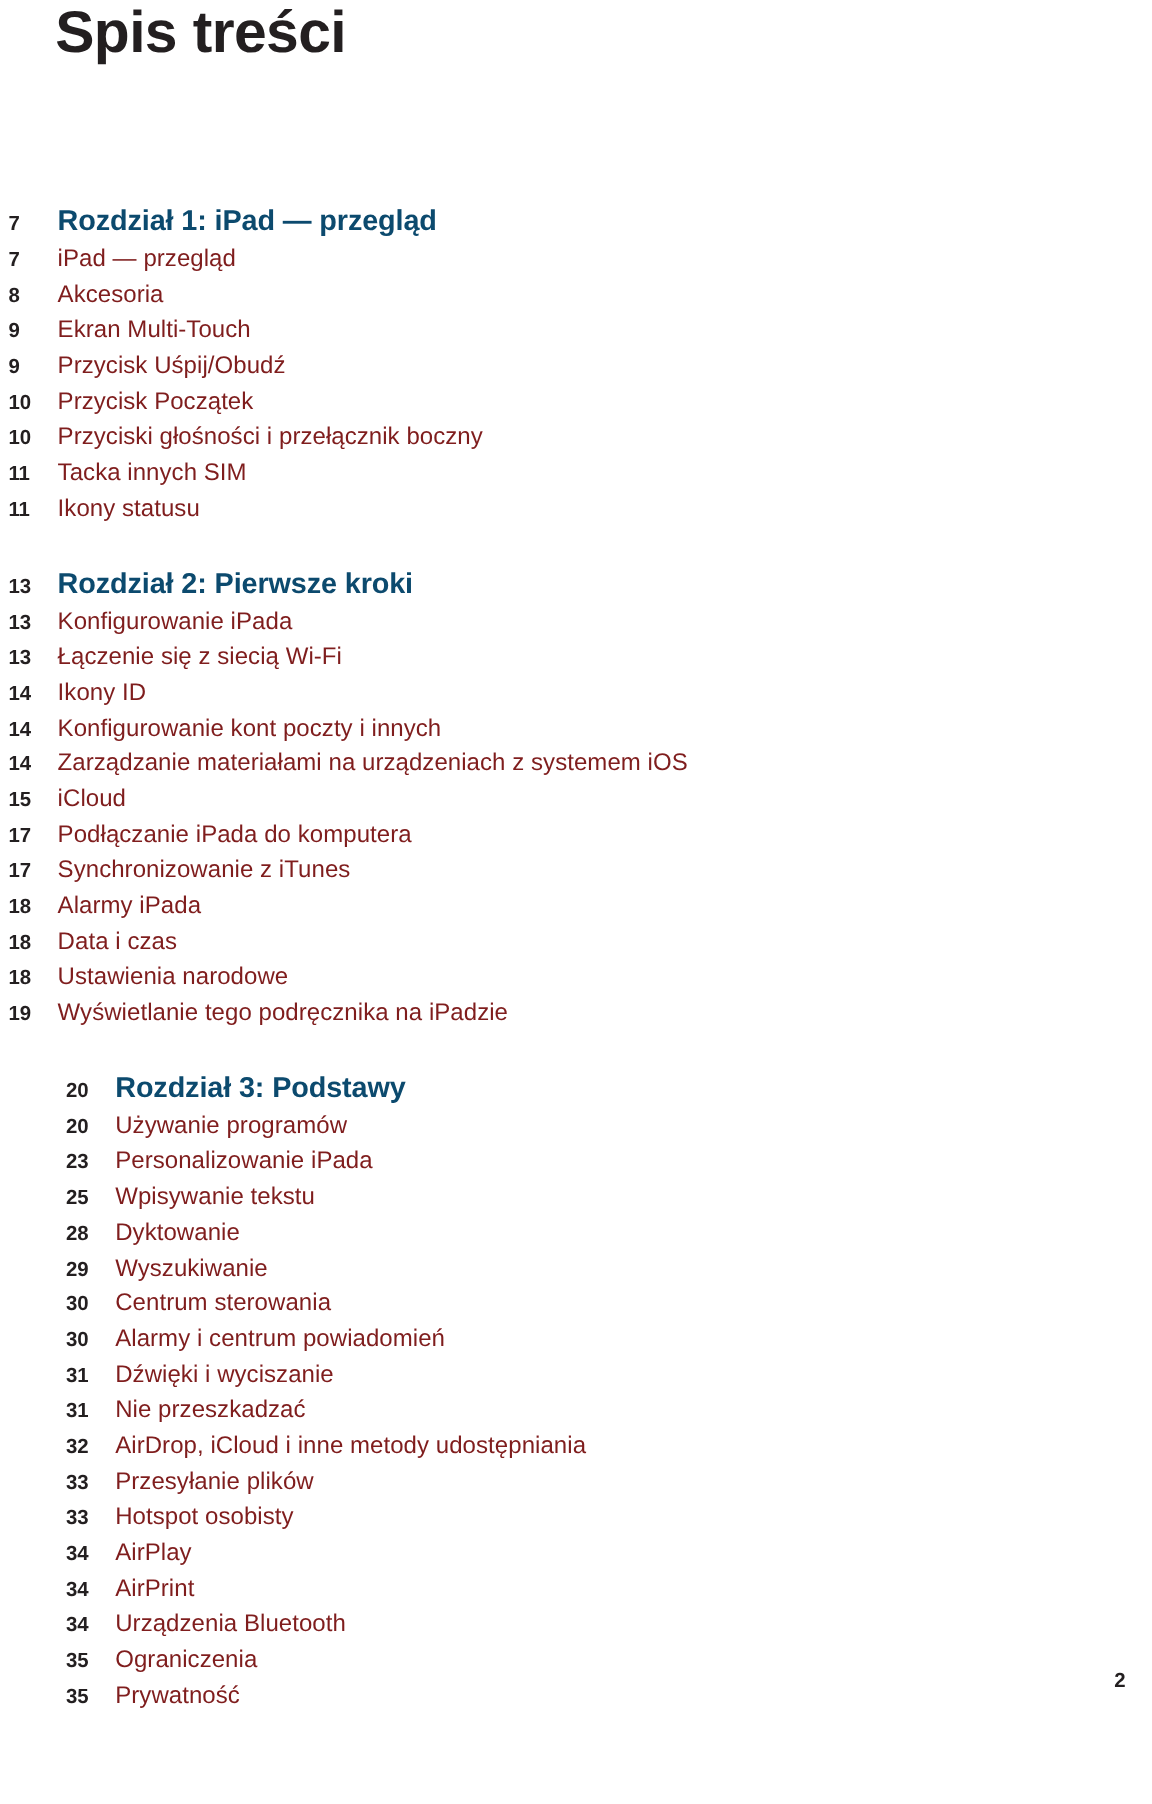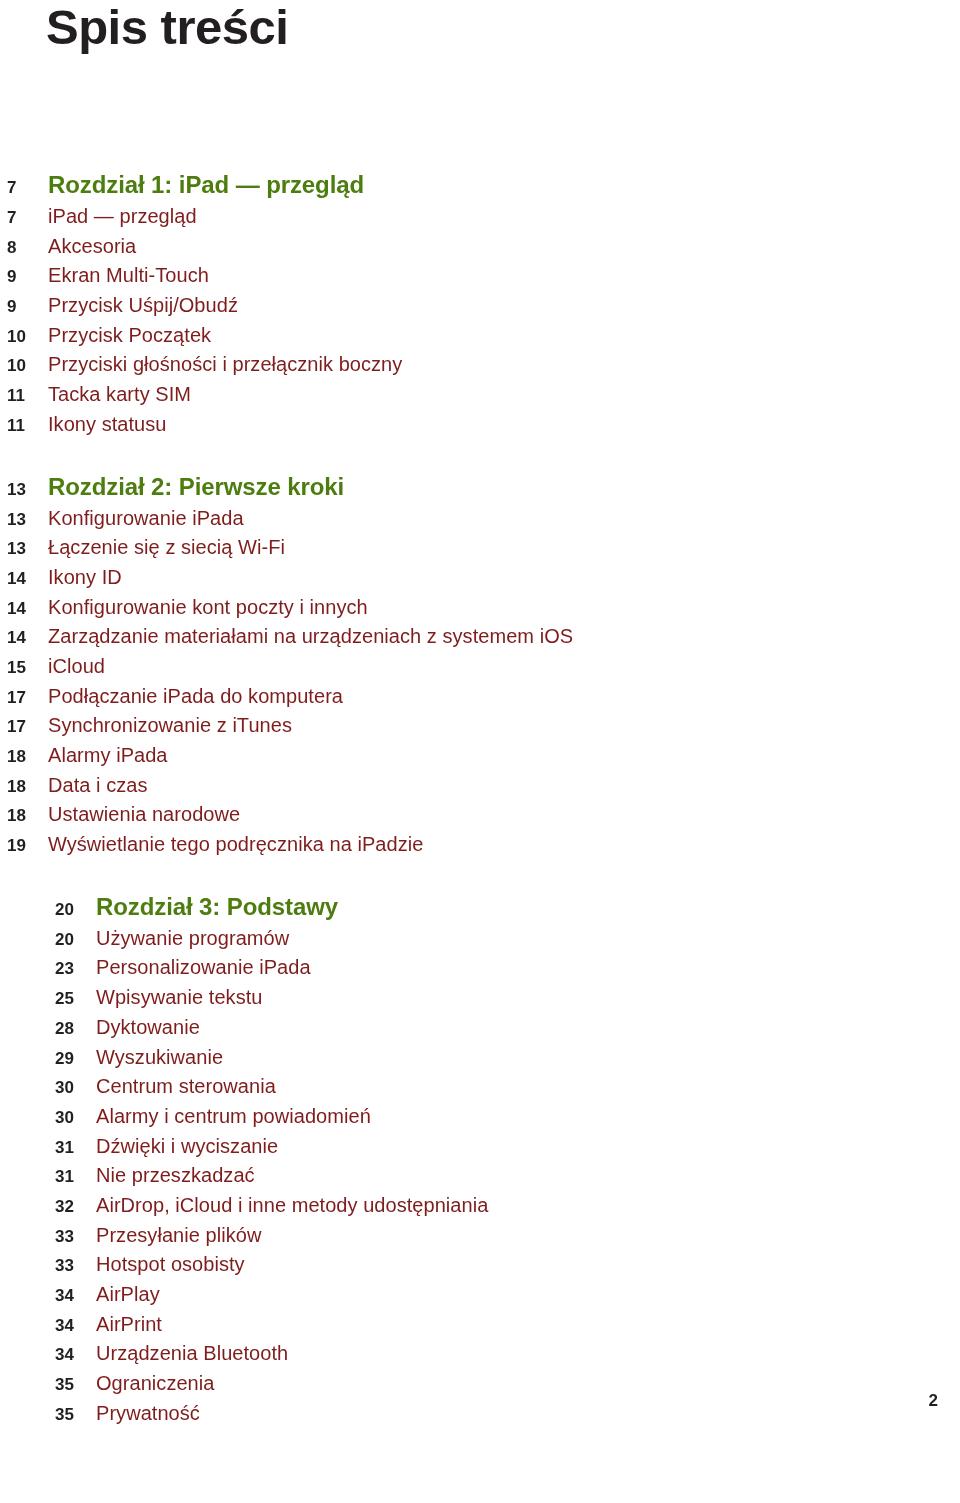--- a/index.html
+++ b/index.html
@@ -72,21 +72,21 @@
     font-weight: 700;
     color: #231f20;
   }
   .toc-row.chapter {
     height: 34px;
     line-height: 34px;
   }
   .toc-row.chapter .toc-label {
     font-size: 24px;
     font-weight: 700;
-    color: #4d7c0f;
+    color: #0c4a6e;
     letter-spacing: -0.1px;
   }
   .folio {
     position: absolute;
     right: 22px;
     bottom: 18px;
     font-size: 17px;
     font-weight: 700;
     color: #231f20;
   }
@@ -123,21 +123,21 @@
         <div class="toc-row">
           <span class="toc-page">10</span>
           <span class="toc-label">Przycisk Początek</span>
         </div>
         <div class="toc-row">
           <span class="toc-page">10</span>
           <span class="toc-label">Przyciski głośności i przełącznik boczny</span>
         </div>
         <div class="toc-row">
           <span class="toc-page">11</span>
-          <span class="toc-label">Tacka karty SIM</span>
+          <span class="toc-label">Tacka innych SIM</span>
         </div>
         <div class="toc-row">
           <span class="toc-page">11</span>
           <span class="toc-label">Ikony statusu</span>
         </div>
       </div>
       <div class="toc-section">
         <div class="toc-row chapter">
           <span class="toc-page">13</span>
           <span class="toc-label">Rozdział 2: Pierwsze kroki</span>

